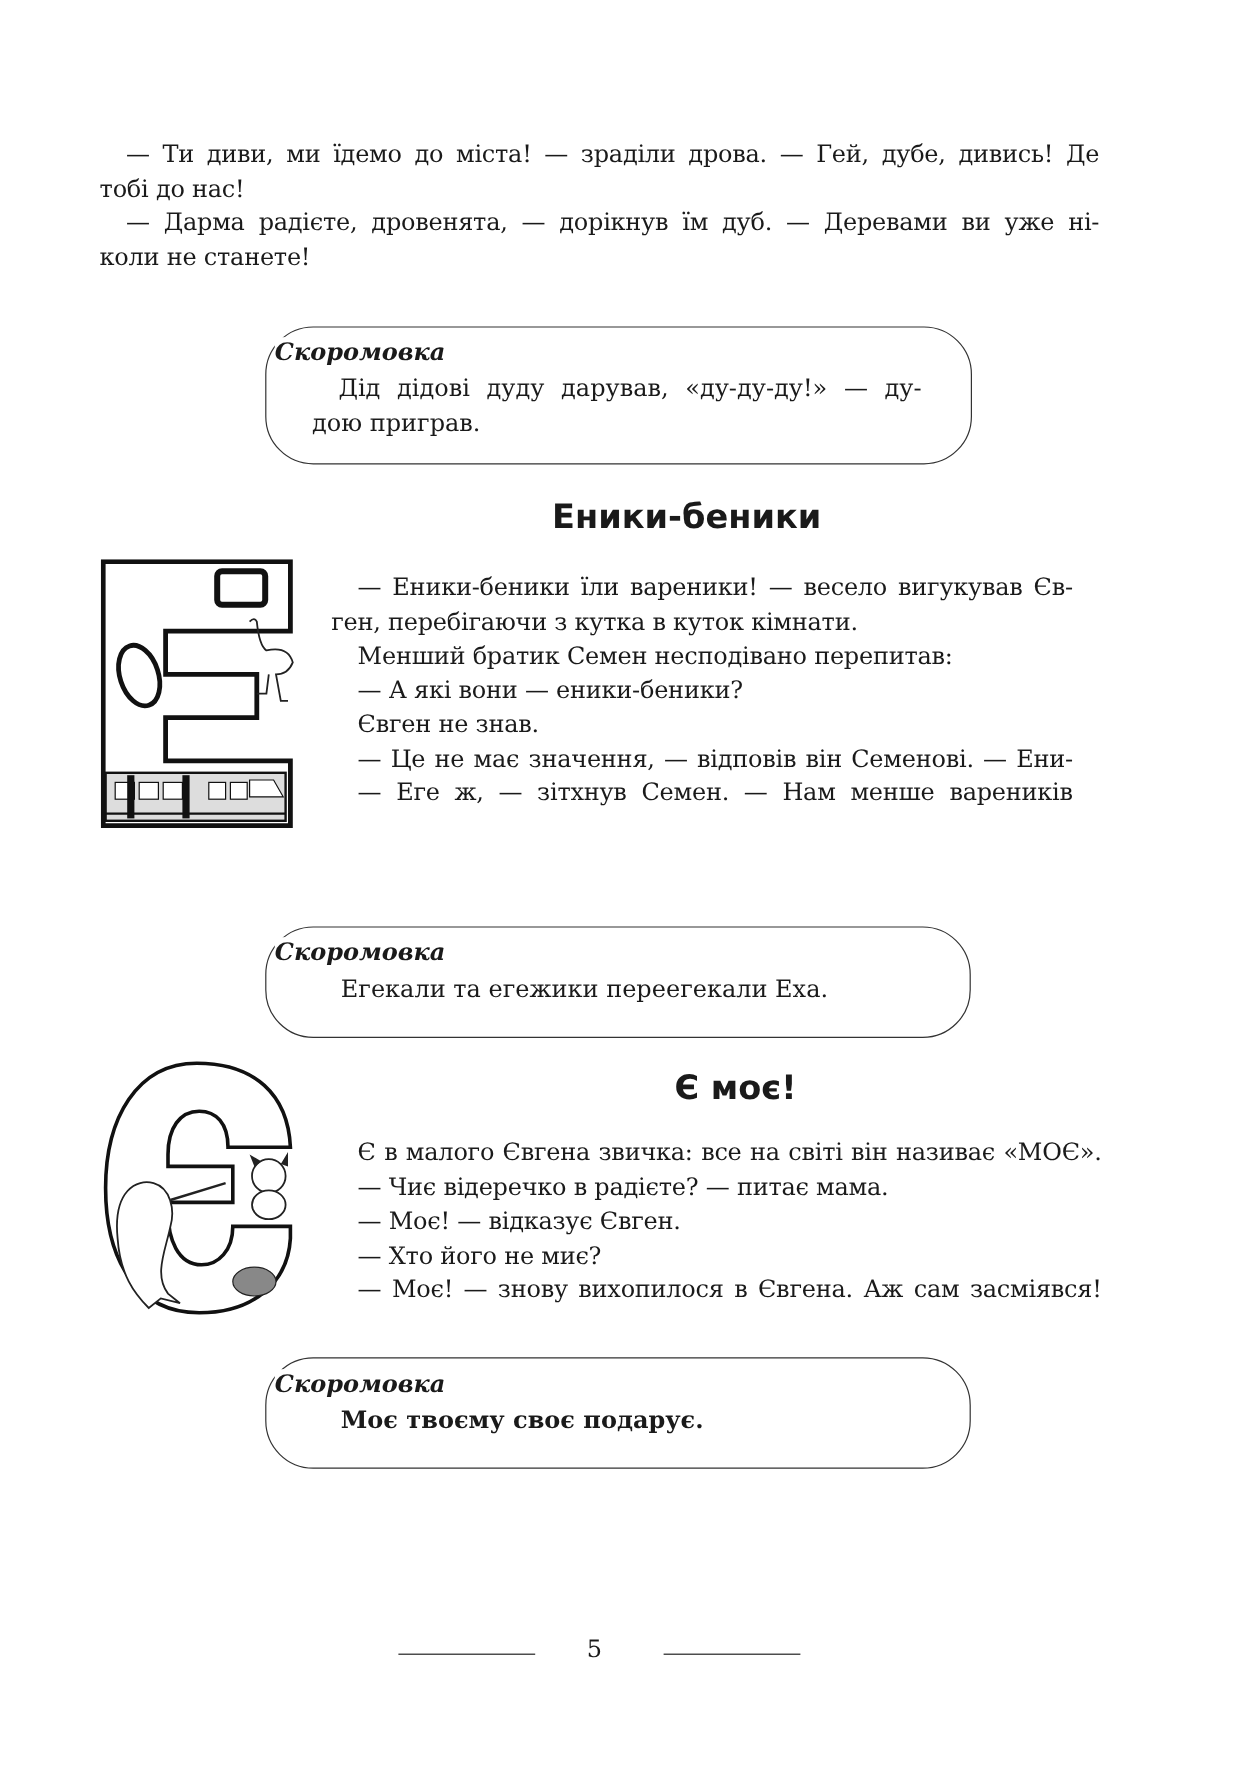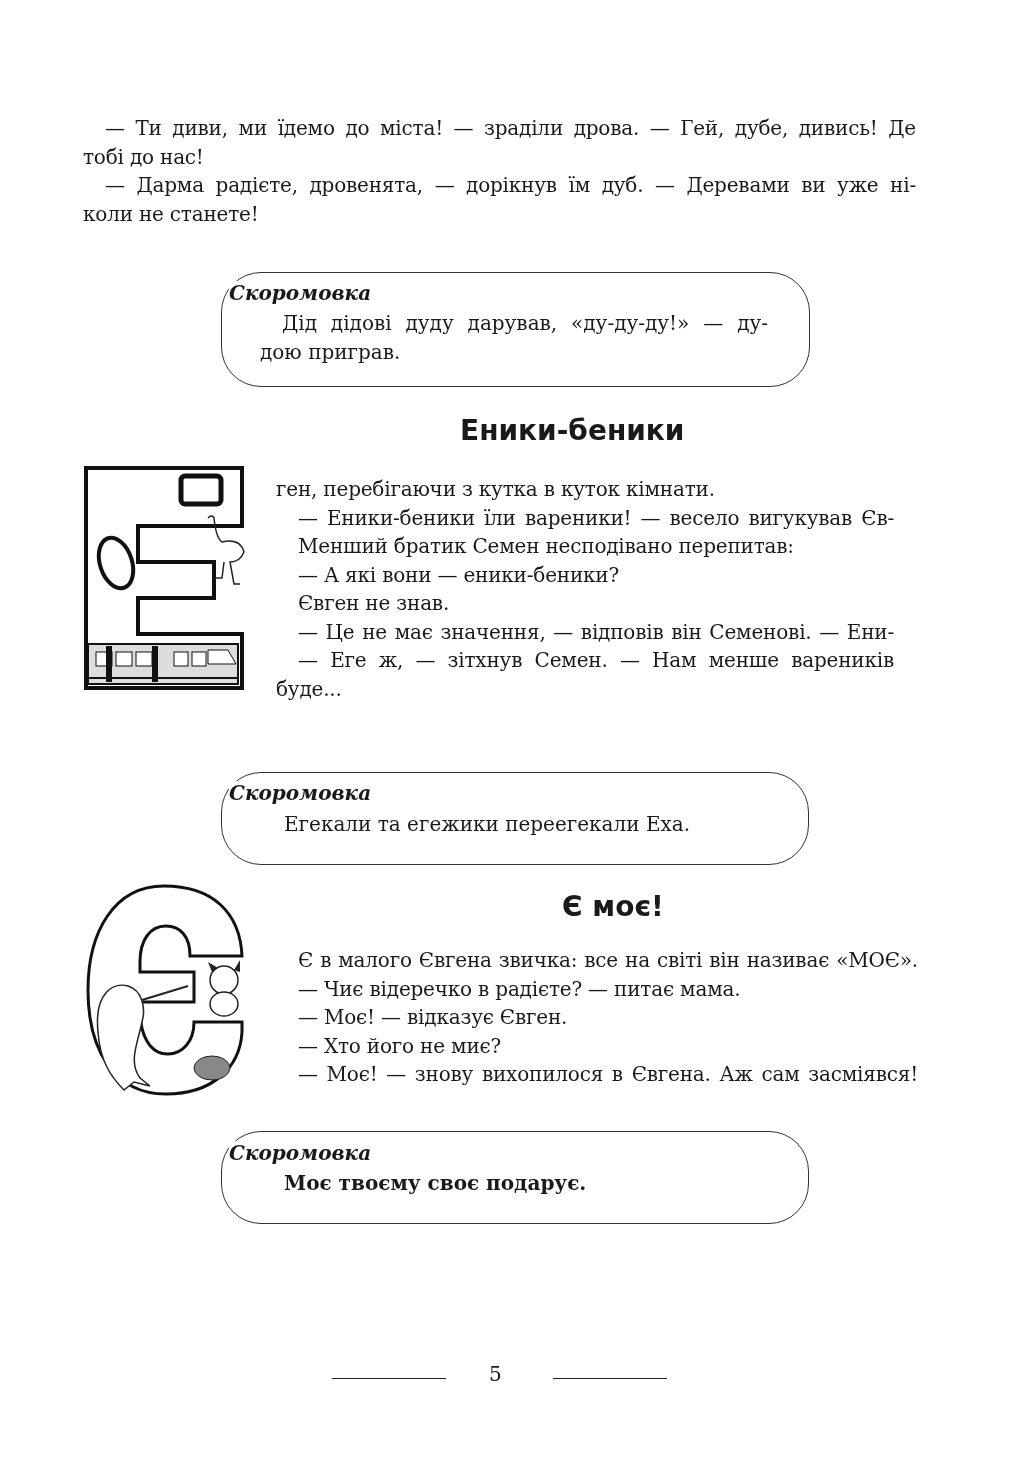--- a/index.html
+++ b/index.html
@@ -56,28 +56,27 @@
   <rect x="52" y="186" width="16" height="14" fill="#fff" stroke="#111"></rect>
   <rect x="90" y="186" width="14" height="14" fill="#fff" stroke="#111"></rect>
   <rect x="108" y="186" width="14" height="14" fill="#fff" stroke="#111"></rect>
   <path d="M124 184 h20 l8 14 h-28 z" fill="#fff" stroke="#111"></path>
   <rect x="22" y="180" width="6" height="36" fill="#111"></rect>
   <rect x="68" y="180" width="6" height="36" fill="#111"></rect>
   <line x1="4" y1="212" x2="154" y2="212" stroke="#111" stroke-width="2"></line>
 </svg>
 
 <div class="p story" style="left:276px; top:475px;">
+  <div class="line justify indent">— Еники-беники їли вареники! — весело вигукував Єв-</div>
   <div class="line">ген, перебігаючи з кутка в куток кімнати.</div>
-  <div class="line justify indent">— Еники-беники їли вареники! — весело вигукував Єв-</div>
   <div class="line indent">Менший братик Семен несподівано перепитав:</div>
   <div class="line indent">— А які вони — еники-беники?</div>
   <div class="line indent">Євген не знав.</div>
   <div class="line justify indent">— Це не має значення, — відповів він Семенові. — Ени-</div>
   <div class="line justify indent">— Еге ж, — зітхнув Семен. — Нам менше вареників</div>
-  <div class="line">буде...</div>
 </div>
 
 <div class="tw-box" style="left:221px; top:772px; width:586px; height:91px;"></div>
 <div class="tw-label" style="left:229px; top:759px;">Скоромовка</div>
 <div class="tw-text" style="left:284px; top:810px;">
   <div class="line">Егекали та егежики переегекали Еха.</div>
 </div>
 
 <div class="heading" style="left:562px; top:890px;">Є моє!</div>
 

